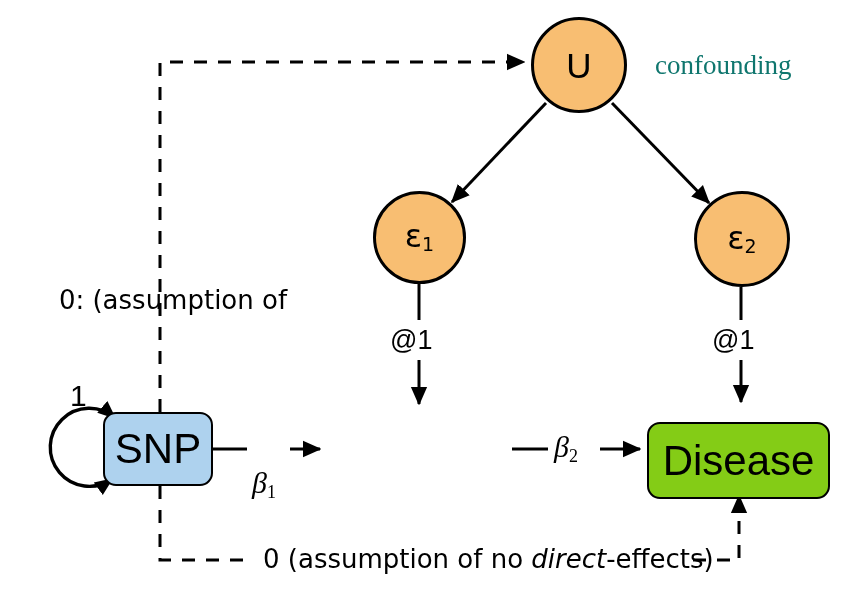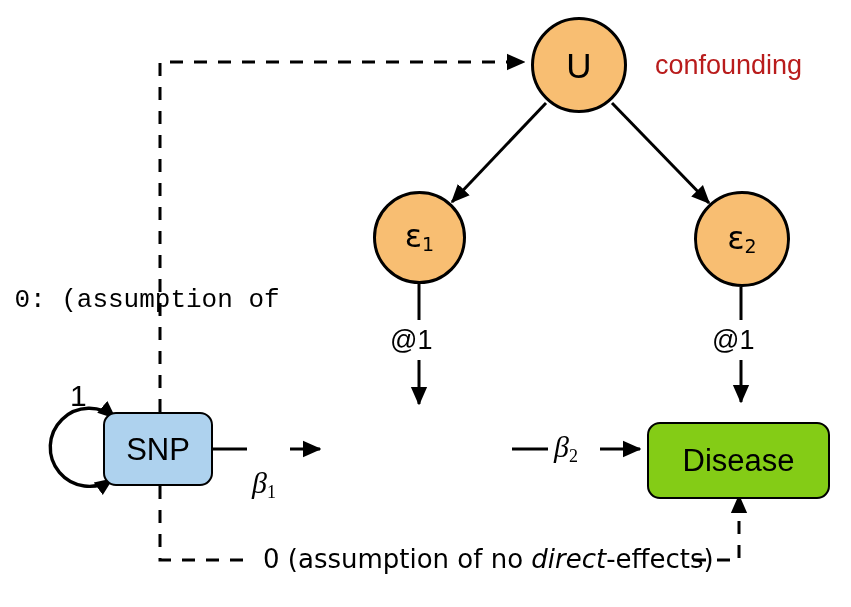--- a/index.html
+++ b/index.html
@@ -12,34 +12,34 @@
       border:3px solid #000;background:#F8BE72;
       display:flex;align-items:center;justify-content:center;
       box-sizing:border-box;}
   .node-box{position:absolute;border:2.5px solid #000;
       border-radius:13px;display:flex;align-items:center;
       justify-content:center;box-sizing:border-box;}
 
   .lbl-U{font-family:"Liberation Sans",sans-serif;font-size:35px;color:#000;line-height:1;}
   .lbl-eps{font-family:"DejaVu Sans",sans-serif;font-size:32px;color:#000;line-height:1;}
   .lbl-eps sub{font-size:19px;vertical-align:-0.22em;}
-  .lbl-box{font-family:"Liberation Sans",sans-serif;font-size:31px;color:#000;line-height:1;white-space:nowrap;}
+  .lbl-box{font-family:"Liberation Sans",sans-serif;font-size:42px;color:#000;line-height:1;white-space:nowrap;}
 
   .free-text{position:absolute;color:#000;white-space:pre;}
 
   .note{font-family:"DejaVu Sans",sans-serif;font-size:26px;line-height:1.22;
         color:#000;text-align:center;}
   .note i{font-style:italic;}
 
   .beta{font-family:"Liberation Serif",serif;font-style:italic;font-size:30px;color:#000;}
   .beta sub{font-style:normal;font-size:18px;vertical-align:-0.25em;}
 
   .at1{font-family:"Liberation Sans",sans-serif;font-size:27px;color:#000;}
   .loopnum{font-family:"Liberation Sans",sans-serif;font-size:30px;color:#000;}
-  .conf{font-family:Liberation Sans, sans-serif;font-size:27px;color:#b91c1c;}
+  .conf{font-family:Liberation Serif, serif;font-size:27px;color:#0f766e;}
 </style>
 </head>
 <body>
 
 <div id="stage">
 
   <svg id="wires" viewBox="0 0 851 607" xmlns="http://www.w3.org/2000/svg">
     <defs>
       <marker id="ah" viewBox="0 0 10 10" refX="9.2" refY="5" markerWidth="6.2" markerHeight="6.2" orient="auto-start-reverse">
         <path d="M 0 0.6 L 10 5 L 0 9.4 z" fill="#000"></path>
@@ -117,21 +117,21 @@
   <div class="free-text loopnum" style="left:70px;top:379px;">1</div>
 
   <div class="free-text beta" style="left:252px;top:430px;margin-top:36px;"><span>β</span><sub>1</sub></div>
 
   <div class="free-text beta" style="left:554px;top:430px;"><span>β</span><sub>2</sub></div>
 
   <div class="free-text at1" style="left:390px;top:325px;">@1</div>
 
   <div class="free-text at1" style="left:712px;top:325px;">@1</div>
 
-  <div class="free-text note" style="left:2px;top:222px;width:290px;font-family:Liberation Mono, monospace;">
+  <div class="free-text note" style="left:28px;top:222px;width:290px;">
     <div>0: (assumption of</div>
   </div>
 
   <div class="free-text note" style="left:263px;top:544px;white-space:nowrap;">
     <span>0 (assumption of no </span><i>direct</i><span>-effects)</span>
   </div>
 
 </div>
 
 </body></html>

